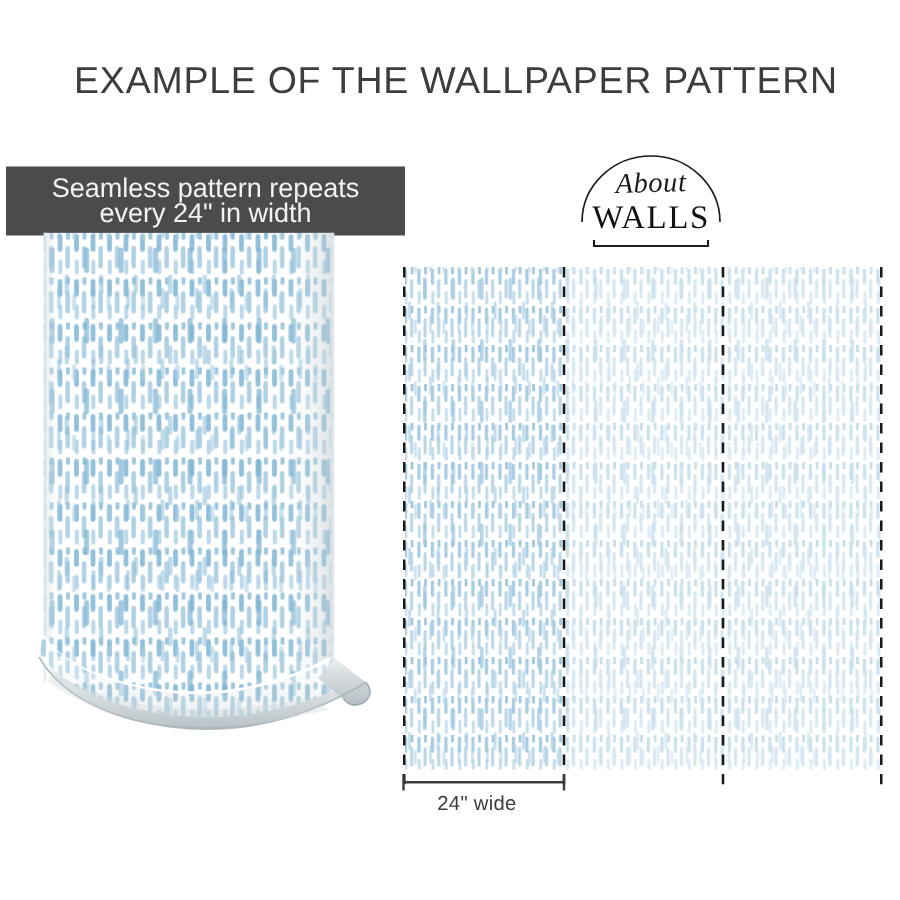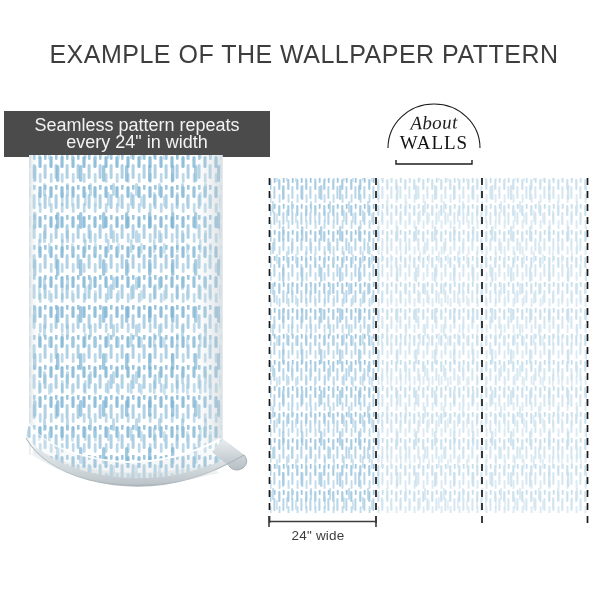--- a/index.html
+++ b/index.html
@@ -33,21 +33,21 @@
   .logo svg{display:block;}
   .logo-about{
     position:absolute;left:0;top:16px;width:104px;text-align:center;
     font-family:"Liberation Serif",serif;font-style:italic;
     font-size:19px;color:#1d1d1d;letter-spacing:.4px;
     transform:rotate(-1.5deg);
   }
   .logo-walls{
     position:absolute;left:0;top:36px;width:104px;text-align:center;
     font-family:"Liberation Serif",serif;
-    font-size:19px;font-weight:400;color:#111;letter-spacing:1px;
+    font-size:22px;font-weight:400;color:#111;letter-spacing:1px;
   }
 
   
   .roll{position:absolute;left:0;top:155px;width:250px;height:350px;}
 
   
   .panels{position:absolute;left:255px;top:178px;width:340px;height:345px;}
 
   
   .dim{position:absolute;left:255px;top:512px;width:345px;height:45px;}

